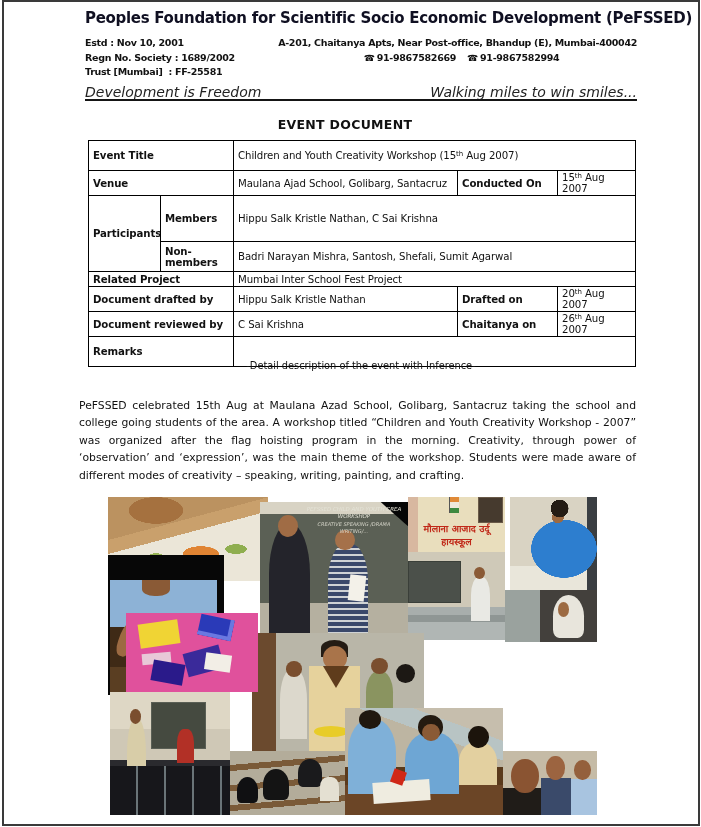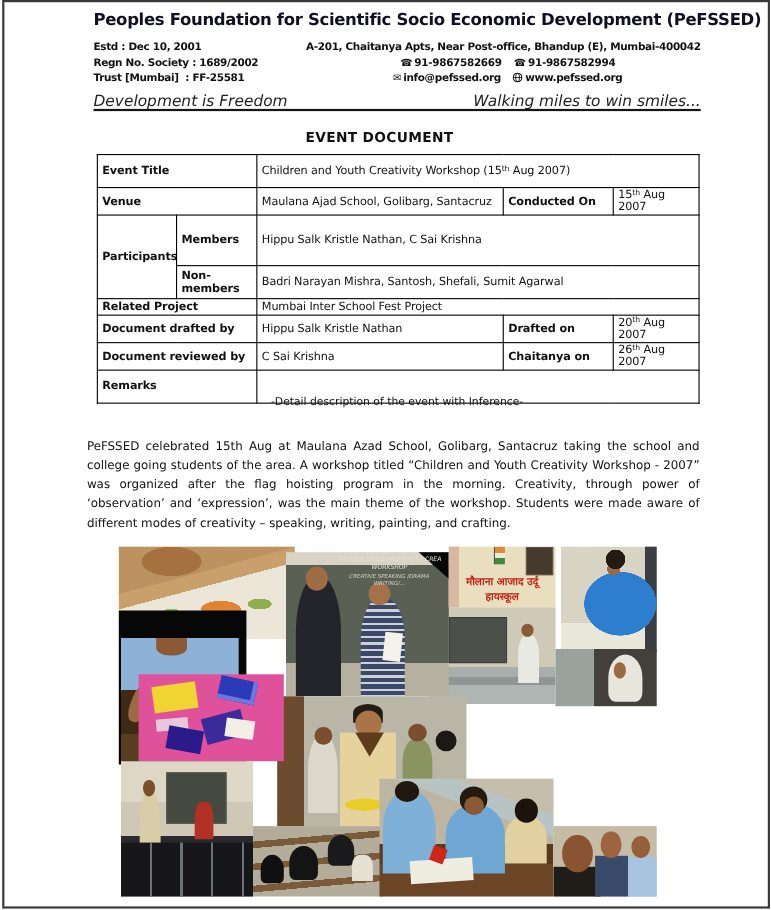--- a/index.html
+++ b/index.html
@@ -163,37 +163,29 @@
 </style>
 </head>
 <body>
 
 <div class="page">
   <div class="frame"></div>
 
   <div class="org-title">Peoples Foundation for Scientific Socio Economic Development (PeFSSED)</div>
   <div class="info">
     <div class="left">
-      <div>Estd : Dec 10, 2001</div>
+      <div>Estd : Nov 10, 2001</div>
       <div>Regn No. Society : 1689/2002</div>
       <div>Trust [Mumbai]&nbsp;&nbsp;: FF-25581</div>
     </div>
     <div class="right">
       <div>A-201, Chaitanya Apts, Near Post-office, Bhandup (E), Mumbai-400042</div>
       <div>
         <span class="ic">☎</span><span>91-9867582669</span>
         <span class="ic">☎</span><span>91-9867582994</span>
-      </div>
-      <div>
-        <span class="ic">✉</span><span>info@pefssed.org</span>
-        <svg class="globe-svg" viewBox="0 0 10 10">
-            <circle cx="5" cy="5" r="4.4" fill="none" stroke="#111" stroke-width="1.1"></circle>
-            <ellipse cx="5" cy="5" rx="2" ry="4.4" fill="none" stroke="#111" stroke-width="0.9"></ellipse>
-            <line x1="0.6" y1="5" x2="9.4" y2="5" stroke="#111" stroke-width="0.9"></line>
-          </svg><span>www.pefssed.org</span>
       </div>
     </div>
   </div>
   <div class="mottos">
     <span>Development is Freedom</span>
     <span>Walking miles to win smiles...</span>
   </div>
   <div class="rule"></div>
 
   <div class="doc-heading">EVENT DOCUMENT</div>

